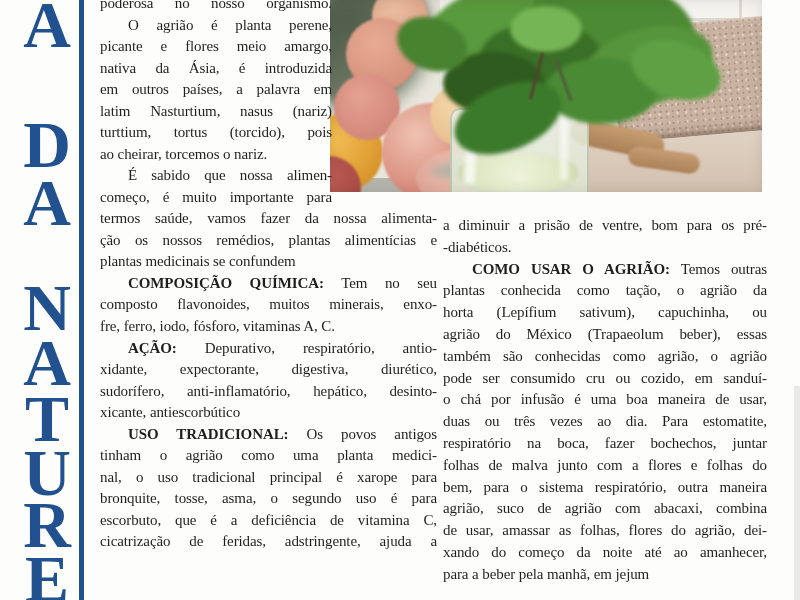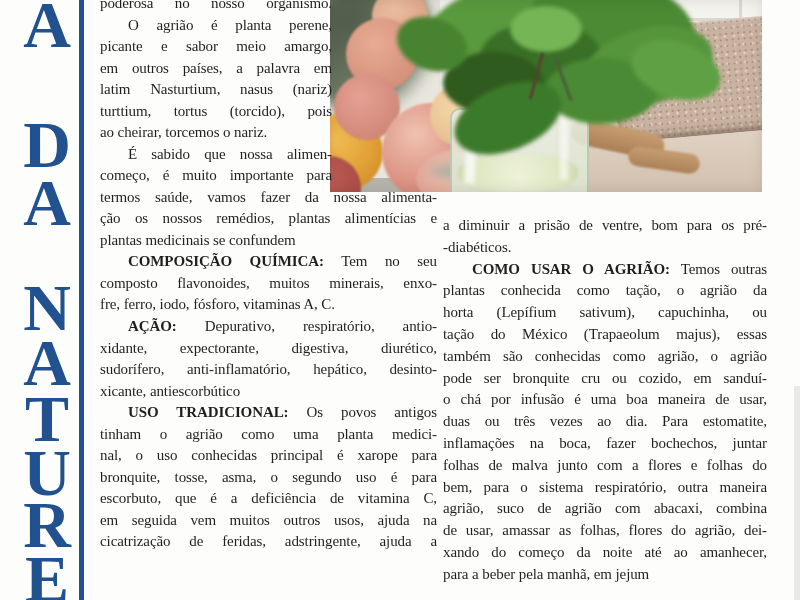--- a/index.html
+++ b/index.html
@@ -141,58 +141,58 @@
     <div class="leaf lf9"></div>
     <div class="leaf lf10"></div>
     <div class="stem1"></div>
     <div class="stem2"></div>
     <div class="ph-vignette"></div>
   </div>
 
   <div id="leftcol" class="col">
       <div class="line just narrow">poderosa no nosso organismo.</div>
       <div class="line just narrow indent">O agrião é planta perene,</div>
-      <div class="line just narrow">picante e sabor meio amargo,</div>
+      <div class="line just narrow">picante e flores meio amargo,</div>
+      <div class="line just narrow">nativa da Ásia, é introduzida</div>
       <div class="line just narrow">em outros países, a palavra em</div>
       <div class="line just narrow">latim Nasturtium, nasus (nariz)</div>
       <div class="line just narrow">turttium, tortus (torcido), pois</div>
       <div class="line left narrow">ao cheirar, torcemos o nariz.</div>
       <div class="line just narrow indent">É sabido que nossa alimen-</div>
       <div class="line just narrow">começo, é muito importante para</div>
       <div class="line just wide">termos saúde, vamos fazer da nossa alimenta-</div>
       <div class="line just wide">ção os nossos remédios, plantas alimentícias e</div>
       <div class="line left wide">plantas medicinais se confundem</div>
       <div class="line just wide indent"><b>COMPOSIÇÃO QUÍMICA:</b> Tem no seu</div>
       <div class="line just wide">composto flavonoides, muitos minerais, enxo-</div>
       <div class="line left wide">fre, ferro, iodo, fósforo, vitaminas A, C.</div>
       <div class="line just wide indent"><b>AÇÃO:</b> Depurativo, respiratório, antio-</div>
       <div class="line just wide">xidante, expectorante, digestiva, diurético,</div>
       <div class="line just wide">sudorífero, anti-inflamatório, hepático, desinto-</div>
       <div class="line left wide">xicante, antiescorbútico</div>
       <div class="line just wide indent"><b>USO TRADICIONAL:</b> Os povos antigos</div>
       <div class="line just wide">tinham o agrião como uma planta medici-</div>
-      <div class="line just wide">nal, o uso conhecidas principal é xarope para</div>
+      <div class="line just wide">nal, o uso tradicional principal é xarope para</div>
       <div class="line just wide">bronquite, tosse, asma, o segundo uso é para</div>
       <div class="line just wide">escorbuto, que é a deficiência de vitamina C,</div>
-      <div class="line just wide">em seguida vem muitos outros usos, ajuda na</div>
       <div class="line just wide">cicatrização de feridas, adstringente, ajuda a</div>
       <div class="line just wide deep">melhorar a visão, melhora a saúde</div>
     </div>
   <div id="rightcol" class="col">
       <div class="line just">a diminuir a prisão de ventre, bom para os pré-</div>
       <div class="line left">-diabéticos.</div>
       <div class="line just indent"><b>COMO USAR O AGRIÃO:</b> Temos outras</div>
       <div class="line just">plantas conhecida como tação, o agrião da</div>
       <div class="line just">horta (Lepífium sativum), capuchinha, ou</div>
-      <div class="line just">tação do México (Trapaeolum majus), essas</div>
+      <div class="line just">agrião do México (Trapaeolum beber), essas</div>
       <div class="line just">também são conhecidas como agrião, o agrião</div>
-      <div class="line just">pode ser bronquite cru ou cozido, em sanduí-</div>
+      <div class="line just">pode ser consumido cru ou cozido, em sanduí-</div>
       <div class="line just">o chá por infusão é uma boa maneira de usar,</div>
       <div class="line just">duas ou três vezes ao dia. Para estomatite,</div>
-      <div class="line just">inflamações na boca, fazer bochechos, juntar</div>
+      <div class="line just">respiratório na boca, fazer bochechos, juntar</div>
       <div class="line just">folhas de malva junto com a flores e folhas do</div>
       <div class="line just">bem, para o sistema respiratório, outra maneira</div>
       <div class="line just">agrião, suco de agrião com abacaxi, combina</div>
       <div class="line just">de usar, amassar as folhas, flores do agrião, dei-</div>
       <div class="line just">xando do começo da noite até ao amanhecer,</div>
       <div class="line left">para a beber pela manhã, em jejum</div>
     </div>
 
   <div id="edge"></div>
 </div>

